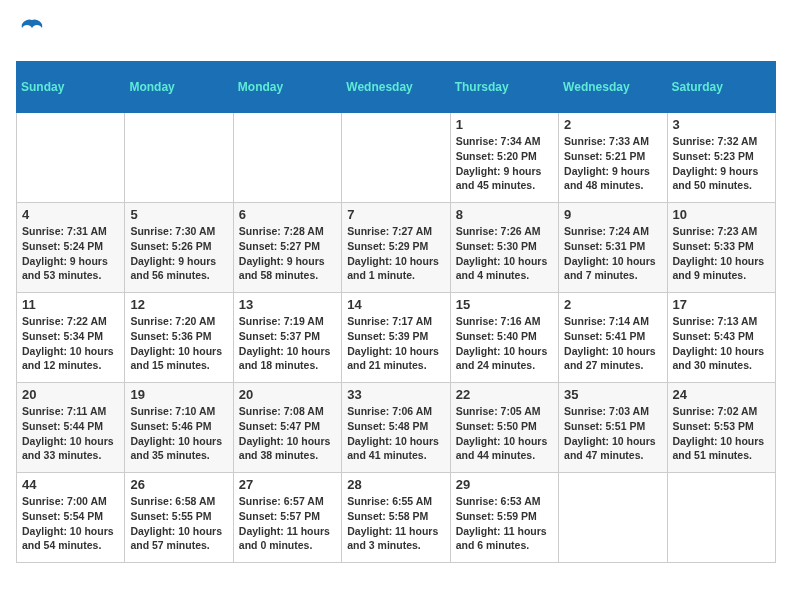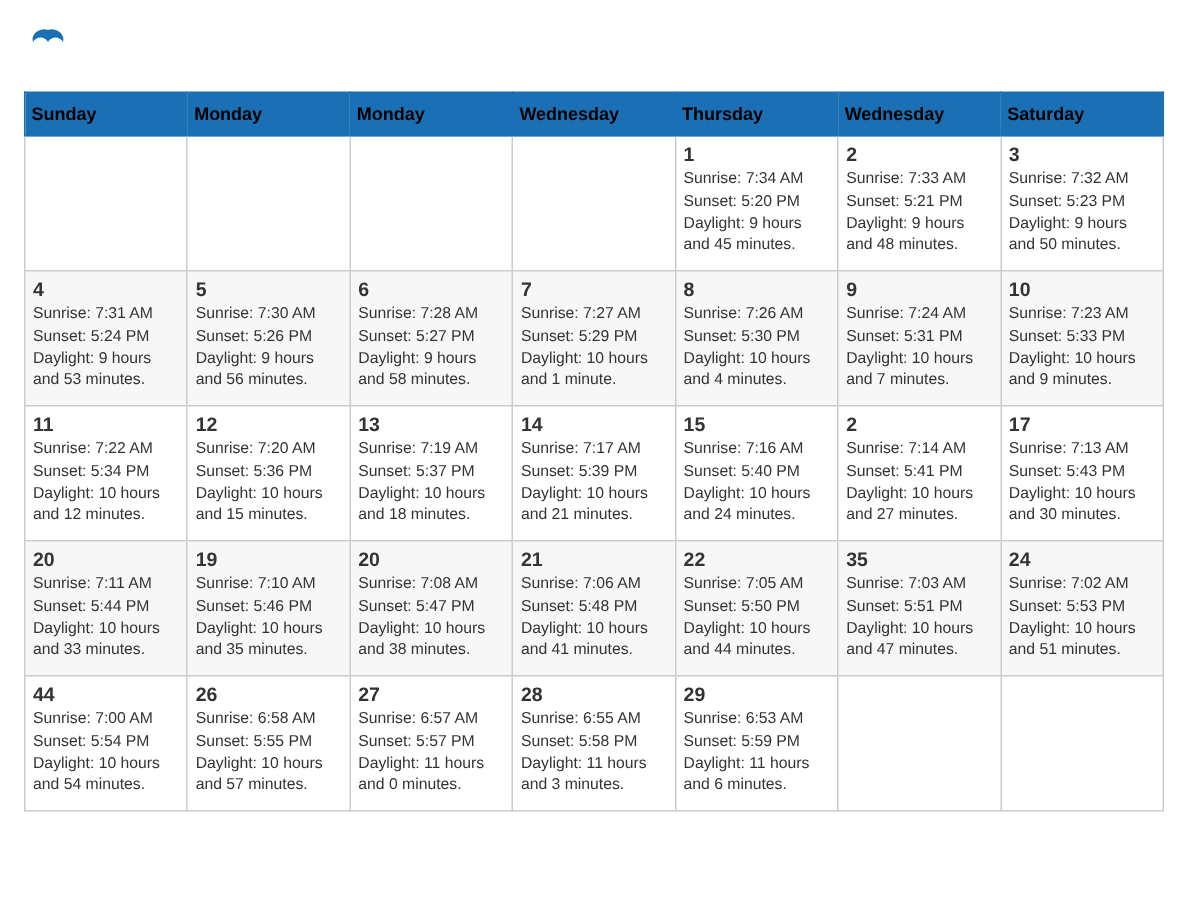--- a/index.html
+++ b/index.html
@@ -44,22 +44,22 @@
       font-size: 16px;
       color: #555;
     }
     .calendar {
       width: 100%;
       border-collapse: collapse;
       font-size: 11px;
     }
     .calendar th {
       background: #1a6fb5;
-      color: #000000;
-      padding: 7px 4px;
+      color: #5eead4;
+      padding: 18px 4px;
       text-align: left;
       font-size: 12px;
       font-weight: bold;
       border: 1px solid #1a6fb5;
       margin-top: 41px;
     }
     .calendar td {
       vertical-align: top;
       padding: 4px 5px;
       border: 1px solid #ccc;
@@ -75,20 +75,21 @@
       font-size: 13px;
       font-weight: bold;
       color: #333;
       display: block;
       margin-bottom: 2px;
     }
     .day-info {
       color: #333;
       line-height: 1.4;
       font-size: 10.5px;
+      font-weight: bold;
     }
     .empty-cell {
       background: #fff !important;
     }
   </style>
 </head>
 <body>
 
 <div class="header">
   <div class="logo">
@@ -205,21 +206,21 @@
         </td>
         <td>
           <span class="day-number">19</span>
           <div class="day-info">Sunrise: 7:10 AM<br>Sunset: 5:46 PM<br>Daylight: 10 hours<br>and 35 minutes.</div>
         </td>
         <td>
           <span class="day-number">20</span>
           <div class="day-info">Sunrise: 7:08 AM<br>Sunset: 5:47 PM<br>Daylight: 10 hours<br>and 38 minutes.</div>
         </td>
         <td>
-          <span class="day-number">21</span>
+          <span class="day-number">33</span>
           <div class="day-info">Sunrise: 7:06 AM<br>Sunset: 5:48 PM<br>Daylight: 10 hours<br>and 41 minutes.</div>
         </td>
         <td>
           <span class="day-number">22</span>
           <div class="day-info">Sunrise: 7:05 AM<br>Sunset: 5:50 PM<br>Daylight: 10 hours<br>and 44 minutes.</div>
         </td>
         <td>
           <span class="day-number">35</span>
           <div class="day-info">Sunrise: 7:03 AM<br>Sunset: 5:51 PM<br>Daylight: 10 hours<br>and 47 minutes.</div>
         </td>

